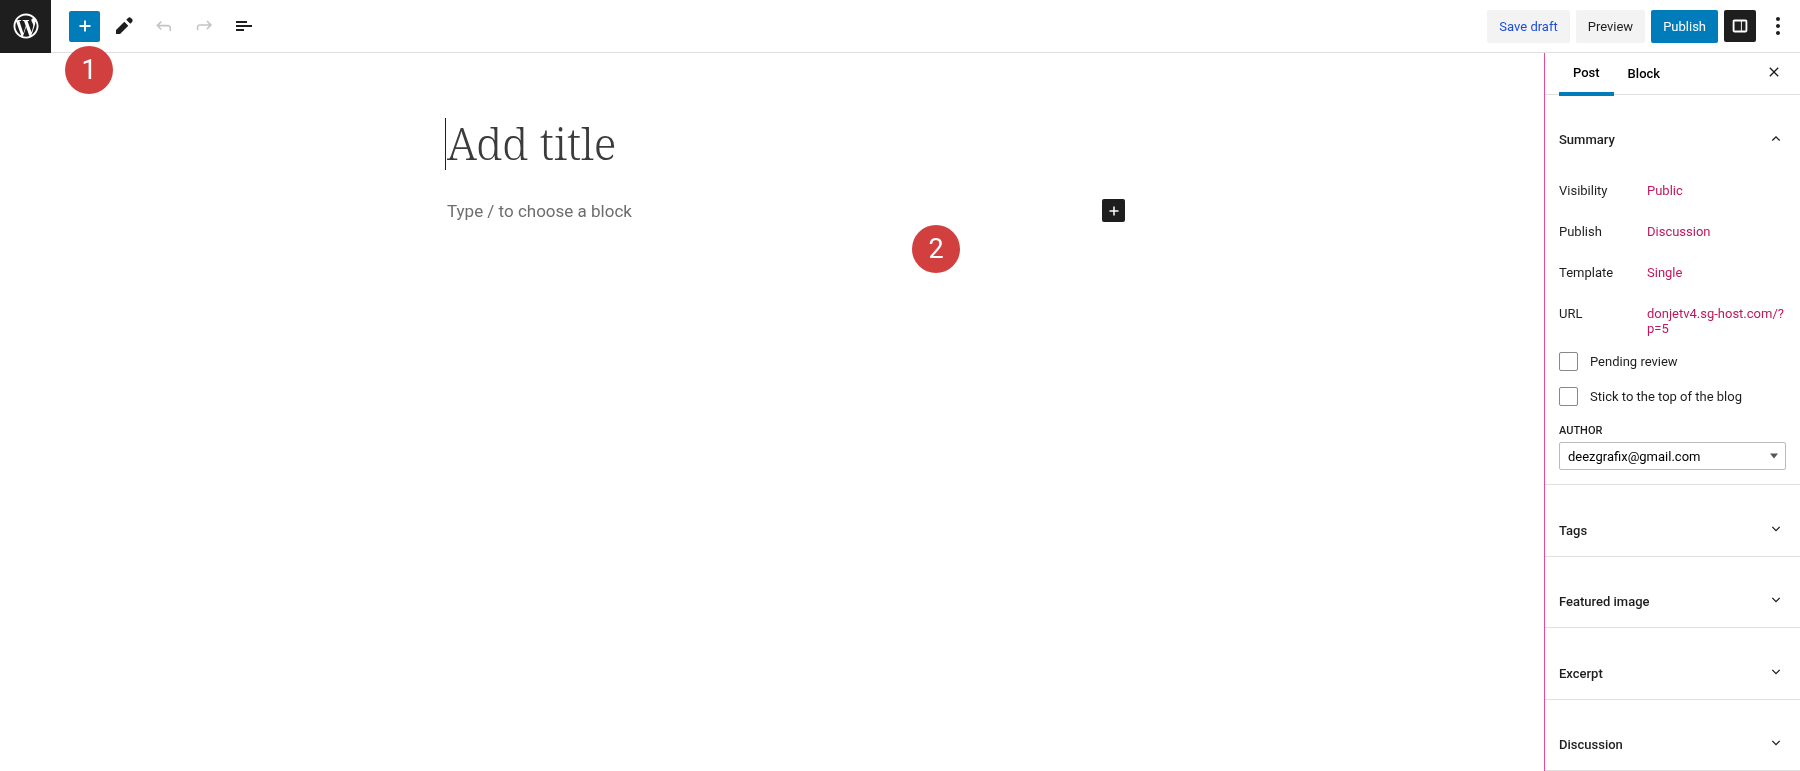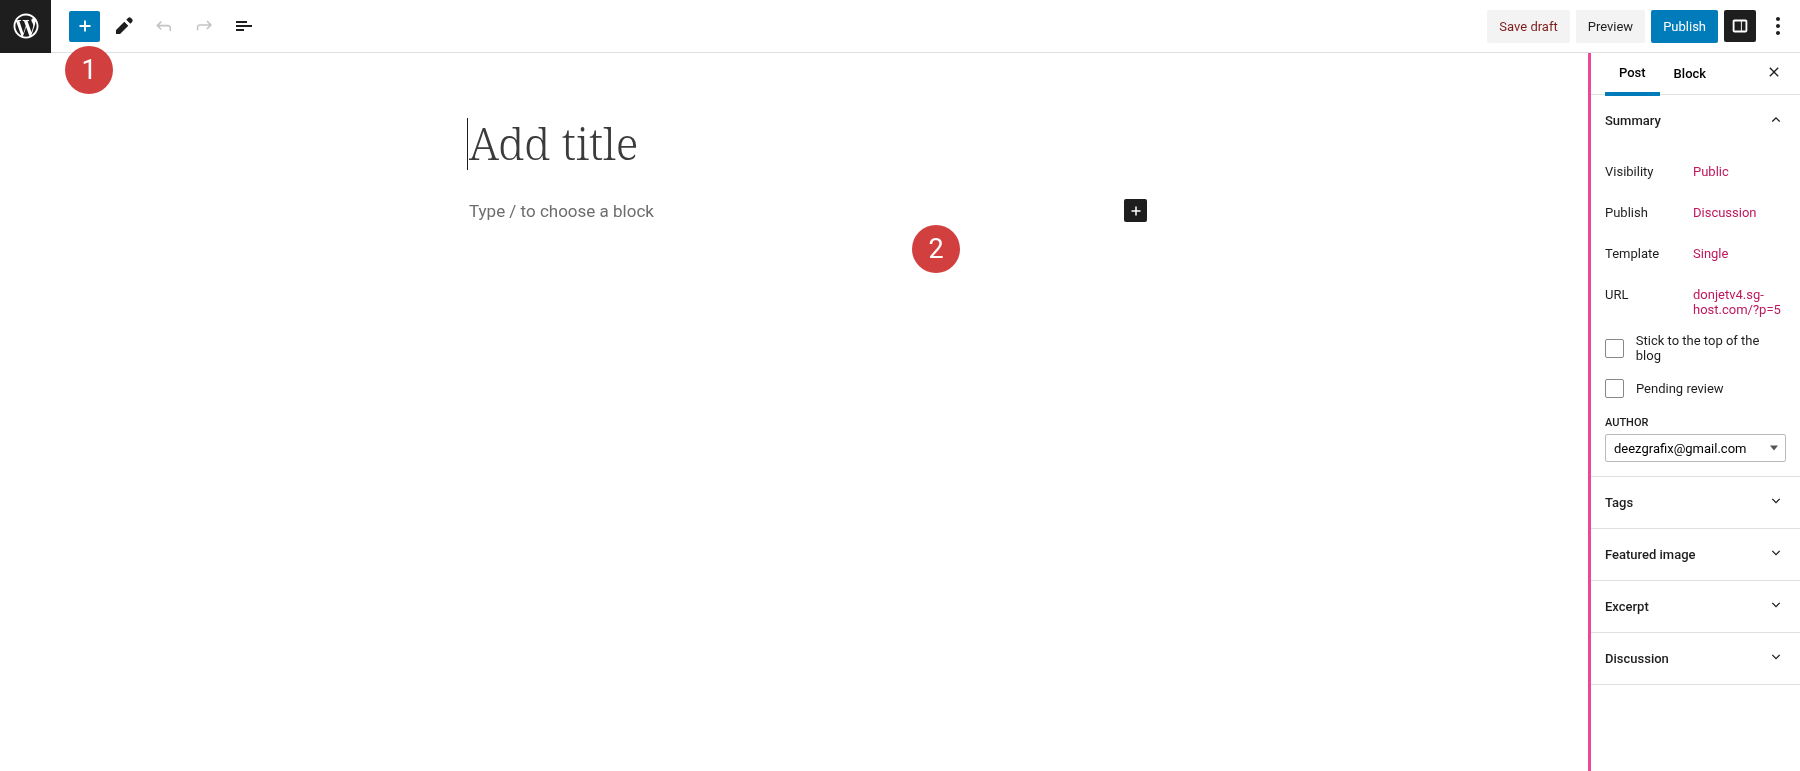--- a/index.html
+++ b/index.html
@@ -75,21 +75,21 @@
     }
     .text-btn {
       border: none;
       background: transparent;
       padding: 9px 12px;
       font-size: 13px;
       border-radius: 2px;
       cursor: pointer;
     }
     .save-draft {
-      color: #7f1d1d;
+      color: #1d4ed8;
       background: #f3f3f3;
     }
     .preview {
       color: #1e1e1e;
       background: #f3f3f3;
     }
     .publish {
       background: #007cba;
       color: #fff;
     }
@@ -171,25 +171,26 @@
     }
     .marker-1 {
       top: 46px;
       left: 65px;
     }
     .marker-2 {
       top: 225px;
       left: 912px;
     }
     .sidebar {
-      width: 212px;
-      border-left: 3px solid #ec4899;
+      width: 256px;
+      border-left: 1px solid #ec4899;
       overflow-y: auto;
       display: flex;
       flex-direction: column;
+      justify-content: space-between;
     }
     .sidebar-tabs {
       display: flex;
       height: 42px;
       border-bottom: 1px solid #e0e0e0;
       padding: 0 14px;
       align-items: center;
       position: relative;
     }
     .sidebar-tab {
@@ -418,25 +419,25 @@
         <div class="row">
           <span class="row-label">Template</span>
           <span class="row-value">Single</span>
         </div>
         <div class="row">
           <span class="row-label">URL</span>
           <span class="row-value">donjetv4.sg-host.com/?p=5</span>
         </div>
         <div class="check-row">
           <div class="check"></div>
-          <span>Stick to the top of the blog</span>
+          <span>Pending review</span>
         </div>
         <div class="check-row">
           <div class="check"></div>
-          <span>Pending review</span>
+          <span>Stick to the top of the blog</span>
         </div>
         <div class="author-label">AUTHOR</div>
         <div class="select-wrap">
           <select class="author-select">
             <option>deezgrafix@gmail.com</option>
           </select>
         </div>
       </div>
     </div>
 

